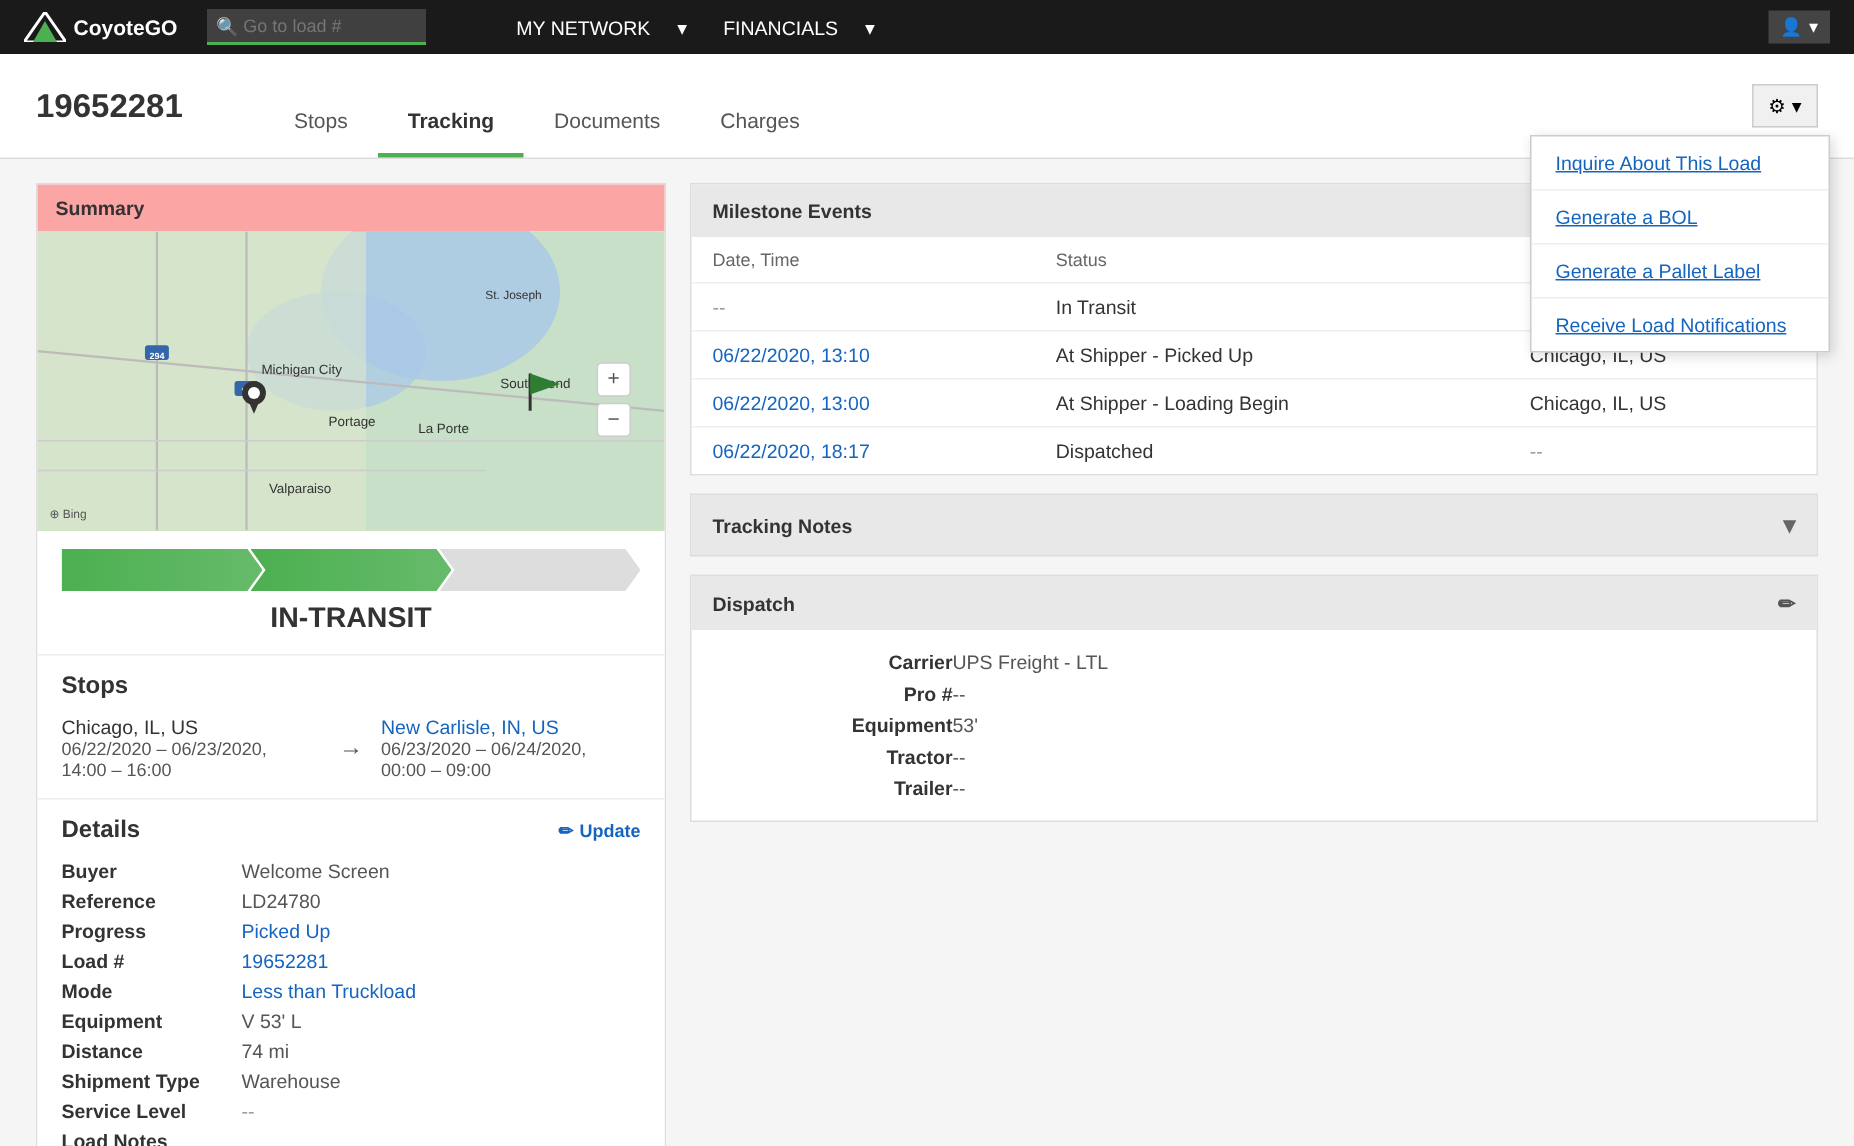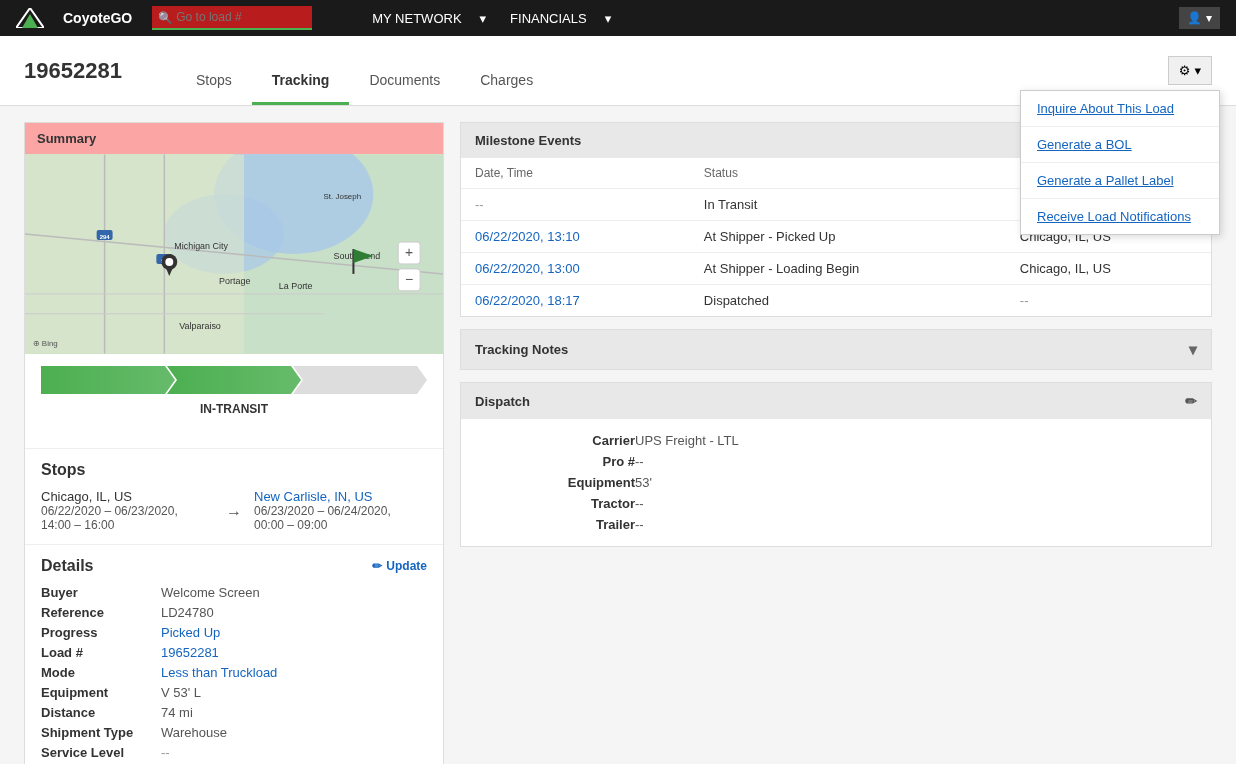--- a/index.html
+++ b/index.html
@@ -11,34 +11,34 @@
       height: 36px;
       display: flex;
       align-items: center;
       padding: 0 16px;
       gap: 20px;
       position: relative;
     }
     .logo {
       display: flex;
       align-items: center;
-      gap: 19px;
+      gap: 5px;
     }
     .logo-text {
       color: #fff;
       font-size: 14px;
       font-weight: bold;
     }
     .search-box {
-      background: #b91c1c;
+      background: #404040;
       border: none;
       border-bottom: 2px solid #4caf50;
       color: #ccc;
       padding: 4px 8px 4px 24px;
-      width: 160px;
+      width: 146px;
       font-size: 12px;
       outline: none;
     }
     .search-wrapper {
       position: relative;
       display: flex;
       align-items: center;
     }
     .search-icon-top {
       position: absolute;
@@ -204,23 +204,23 @@
       clip-path: polygon(0 0, calc(100% - 12px) 0, 100% 50%, calc(100% - 12px) 100%, 0 100%);
     }
     .progress-segment-empty {
       background: #ddd;
       flex: 1;
       clip-path: polygon(0 0, calc(100% - 12px) 0, 100% 50%, calc(100% - 12px) 100%, 0 100%, 12px 50%);
     }
     .status-label {
       text-align: center;
       font-weight: bold;
-      font-size: 12px;
+      font-size: 19px;
       margin-top: 8px;
-      margin-bottom: 20px;
+      margin-bottom: 0;
     }
 
     .stops-section {
       padding: 12px 16px;
       background: #fff;
       border-top: 1px solid #eee;
     }
     .stops-title {
       font-size: 16px;
       font-weight: bold;

